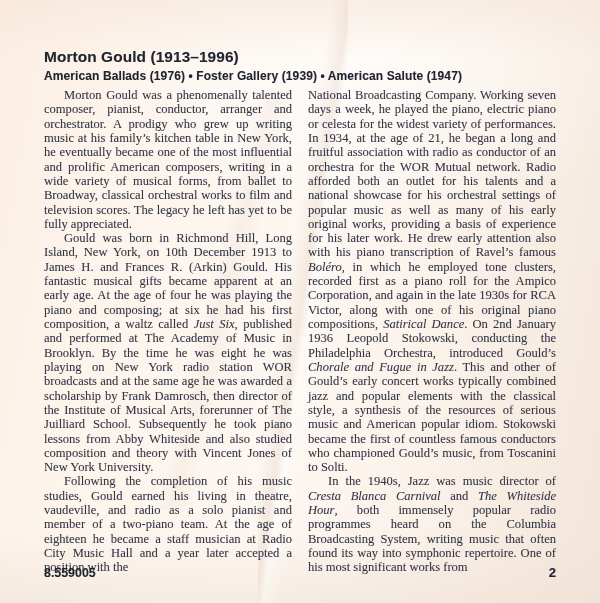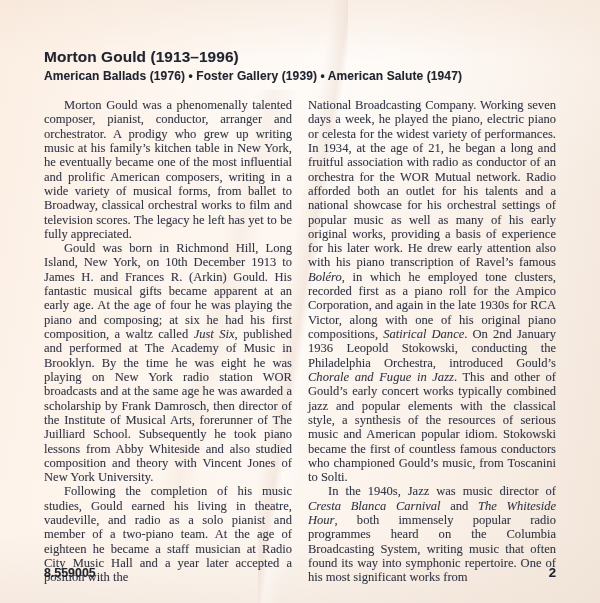--- a/index.html
+++ b/index.html
@@ -96,21 +96,21 @@
     font-size: 12px;
     line-height: 19px;
     margin-top: 1px;
     text-shadow: .5px 0 0 rgba(120,70,50,.14), -.5px 0 0 rgba(40,70,120,.12);
   }
 
   
   .columns {
     display: flex;
     gap: 16px;
-    margin-top: 12px;
+    margin-top: 2px;
   }
   .col {
     width: 248px;
     flex: 0 0 248px;
   }
   p.body {
     margin: 0;
     font-family: "Liberation Serif", serif;
     font-size: 12.55px;
     line-height: 14.32px;

